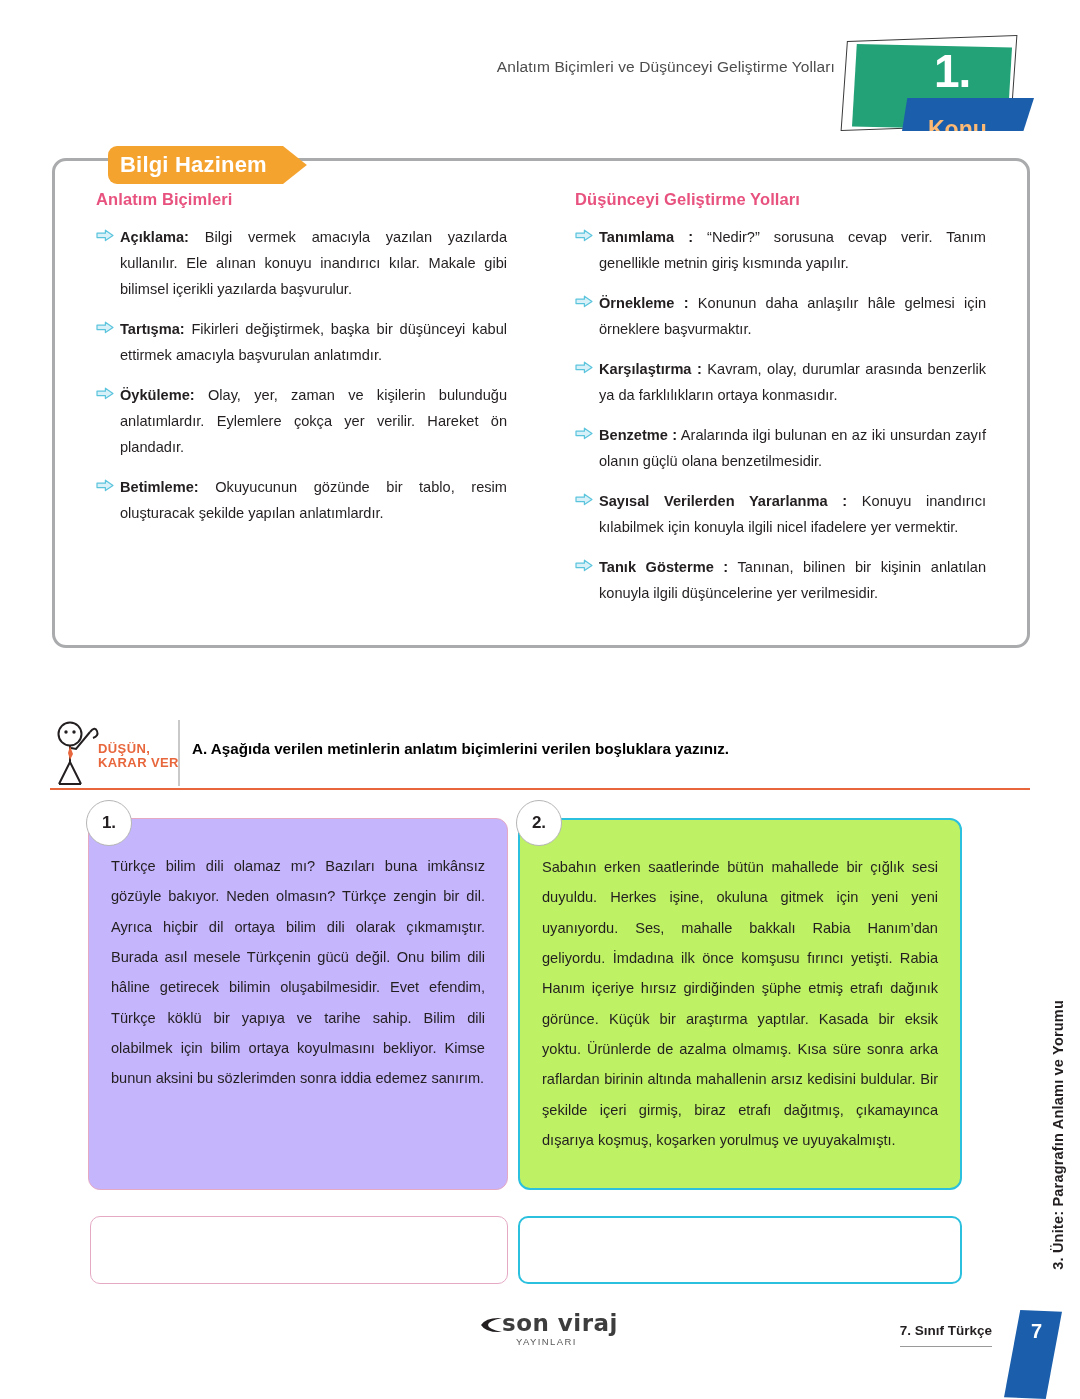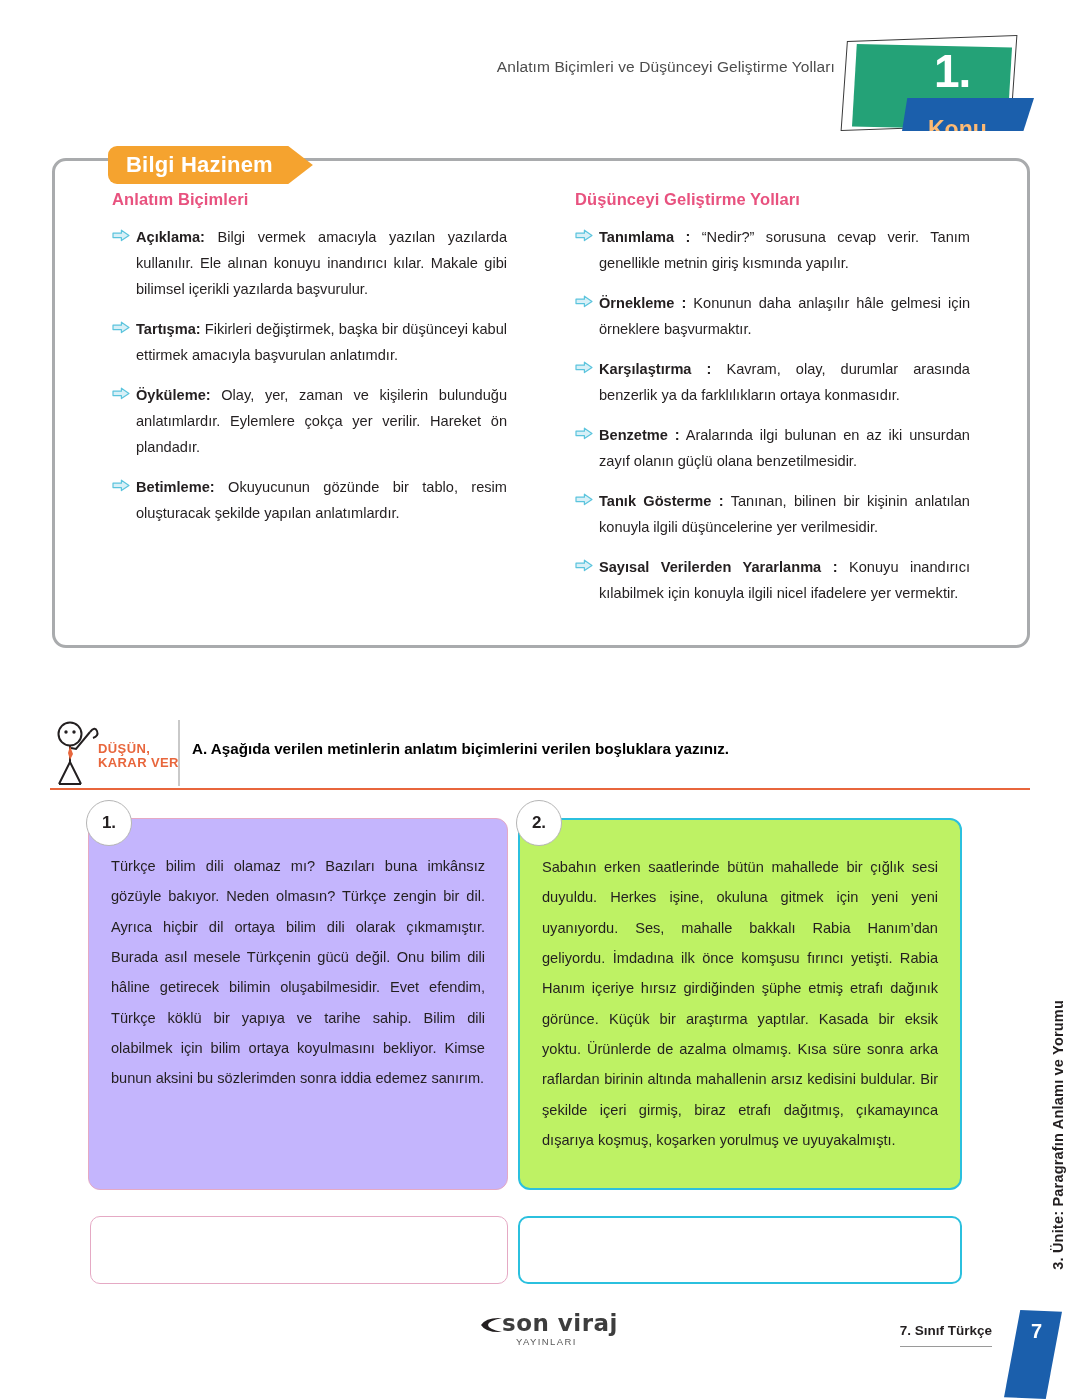--- a/index.html
+++ b/index.html
@@ -87,21 +87,21 @@
     border: 3px solid #a9abad;
     border-radius: 14px;
     background: #ffffff;
     box-sizing: border-box;
   }
   .info-tab {
     position: absolute;
     left: 108px;
     top: 146px;
     height: 38px;
-    padding: 0 34px 0 18px;
+    padding: 0 34px 0 12px;
     background: #f5a32f;
     border-radius: 9px;
     display: flex;
     align-items: center;
     clip-path: polygon(0% 0%, 88% 0%, 100% 50%, 88% 100%, 0% 100%);
     padding-right: 40px;
   }
   .info-tab span {
     font-size: 22px;
     font-weight: bold;
@@ -110,21 +110,21 @@
     white-space: nowrap;
   }
 
   .cols {
     position: absolute;
     left: 52px;
     top: 190px;
     width: 978px;
     display: flex;
     gap: 68px;
-    padding: 0 60px;
+    padding: 0 44px;
     box-sizing: border-box;
   }
   .col { width: 434px; }
   .col-head {
     font-size: 16.5px;
     font-weight: bold;
     color: #e8527f;
     margin-bottom: 16px;
     letter-spacing: 0.1px;
   }
@@ -424,30 +424,30 @@
       </div>
       <div class="bullet-text"><b>Benzetme :</b><span> Aralarında ilgi bulunan en az iki unsurdan zayıf olanın güçlü olana benzetilmesidir.</span></div>
     </div>
 
     <div class="bullet-row">
       <div class="arrow-icon">
         <svg width="18" height="13" viewBox="0 0 18 13">
             <path d="M1 4.2h8.4V1.2L17 6.4 9.4 11.6V8.6H1z" fill="#d8f0f7" stroke="#5bc4dd" stroke-width="1.2" stroke-linejoin="round"></path>
           </svg>
       </div>
+      <div class="bullet-text"><b>Sayısal Verilerden Yararlanma :</b><span> Konuyu inandırıcı kılabilmek için konuyla ilgili nicel ifadelere yer vermektir.</span></div>
+    </div>
+
+    <div class="bullet-row">
+      <div class="arrow-icon">
+        <svg width="18" height="13" viewBox="0 0 18 13">
+            <path d="M1 4.2h8.4V1.2L17 6.4 9.4 11.6V8.6H1z" fill="#d8f0f7" stroke="#5bc4dd" stroke-width="1.2" stroke-linejoin="round"></path>
+          </svg>
+      </div>
       <div class="bullet-text"><b>Tanık Gösterme :</b><span> Tanınan, bilinen bir kişinin anlatılan konuyla ilgili düşüncelerine yer verilmesidir.</span></div>
-    </div>
-
-    <div class="bullet-row">
-      <div class="arrow-icon">
-        <svg width="18" height="13" viewBox="0 0 18 13">
-            <path d="M1 4.2h8.4V1.2L17 6.4 9.4 11.6V8.6H1z" fill="#d8f0f7" stroke="#5bc4dd" stroke-width="1.2" stroke-linejoin="round"></path>
-          </svg>
-      </div>
-      <div class="bullet-text"><b>Sayısal Verilerden Yararlanma :</b><span> Konuyu inandırıcı kılabilmek için konuyla ilgili nicel ifadelere yer vermektir.</span></div>
     </div>
   </div>
 </div>
 
 <div class="activity">
   <div class="think-icon">
     <svg width="56" height="70" viewBox="0 0 56 70">
       <circle cx="20" cy="16" r="11.5" fill="#ffffff" stroke="#231f20" stroke-width="2"></circle>
       <circle cx="16" cy="14" r="1.7" fill="#231f20"></circle>
       <circle cx="24" cy="14" r="1.7" fill="#231f20"></circle>

